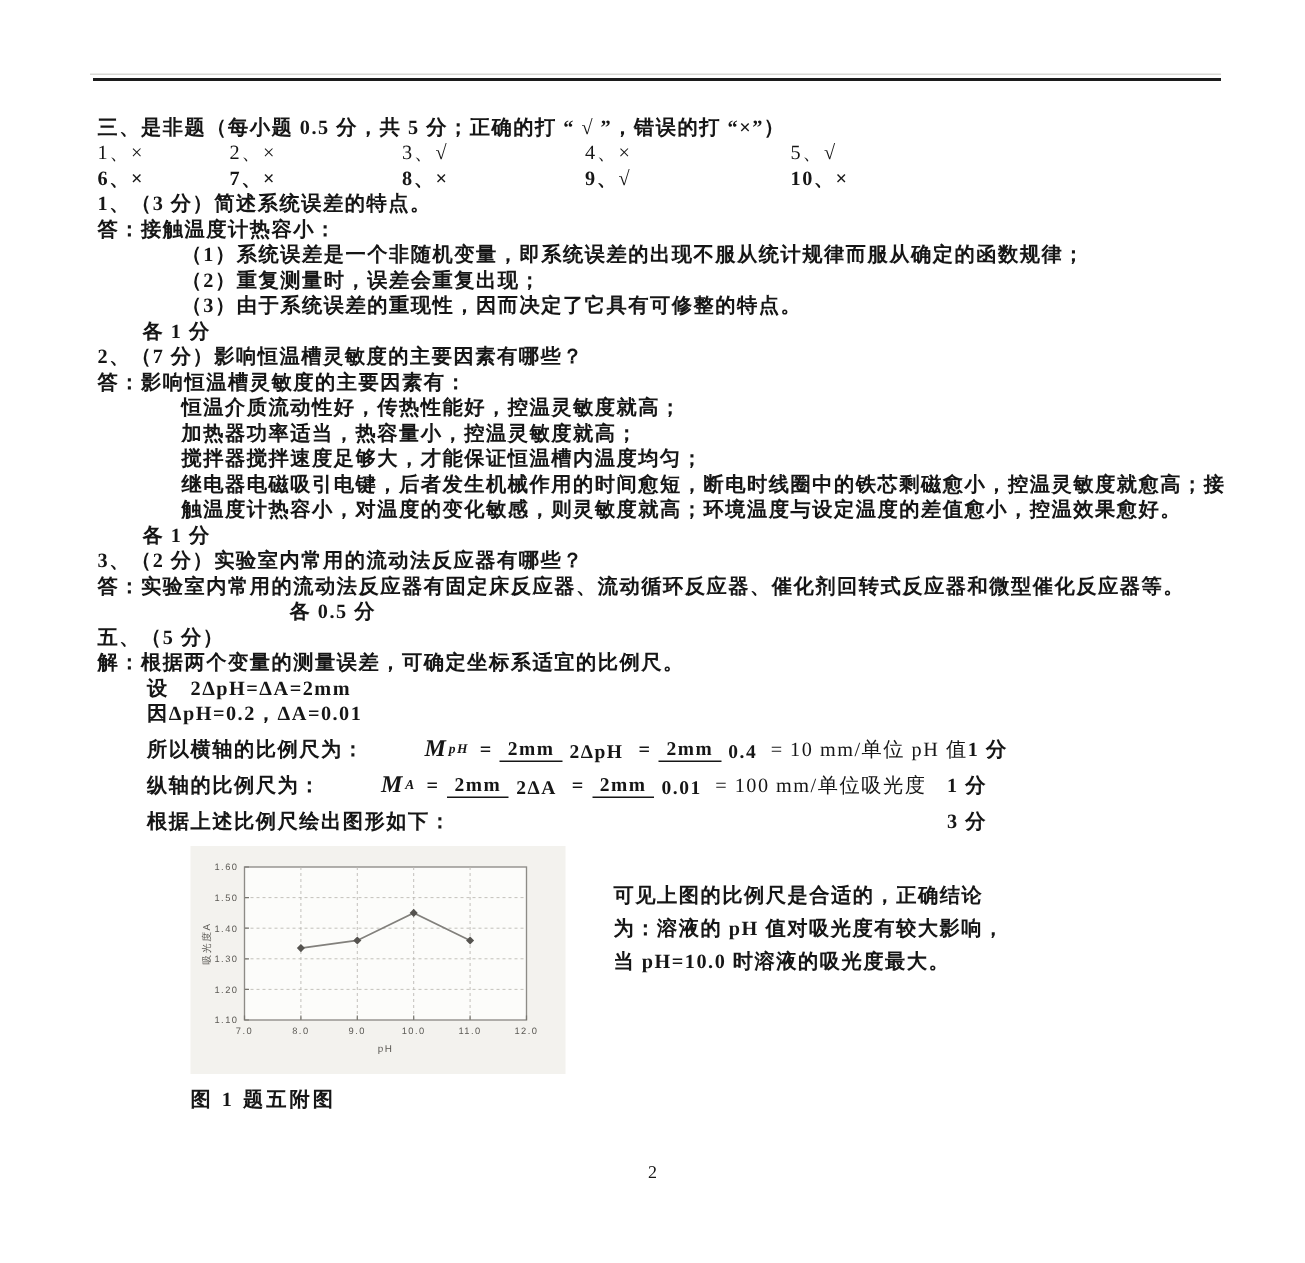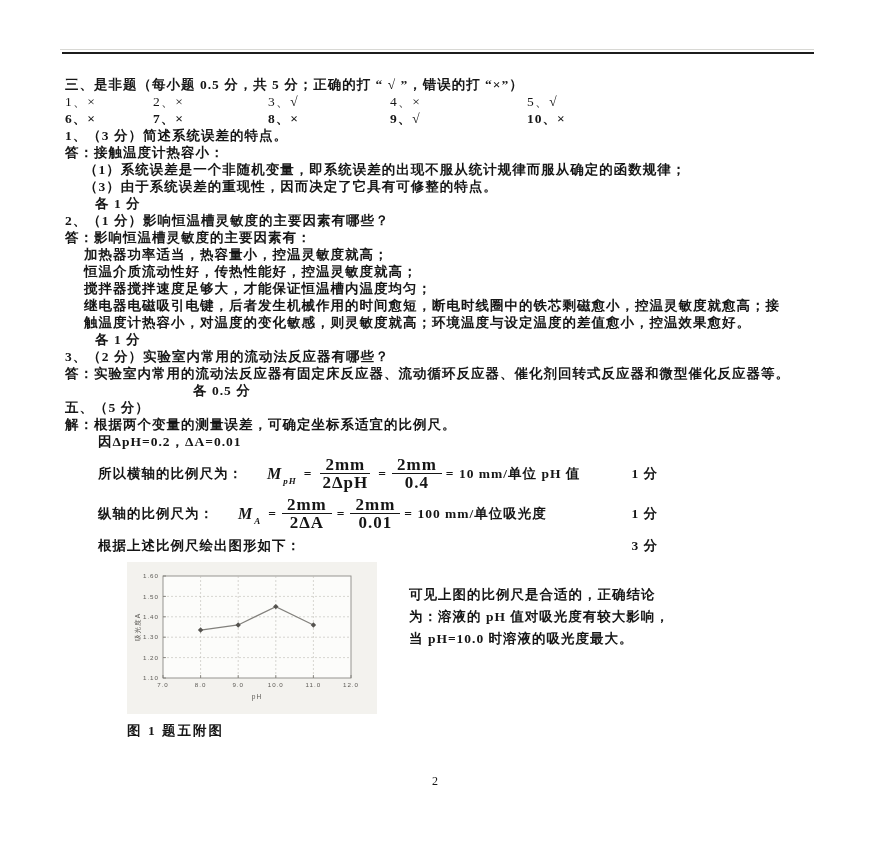--- a/index.html
+++ b/index.html
@@ -17,35 +17,35 @@
   }
   .rule-faint{position:absolute;top:49px;left:60px;right:56px;height:1px;background:#d8d8d4;}
   .rule-top{position:absolute;top:52px;left:62px;right:56px;height:2px;background:#1c1c1c;}
   .content{position:absolute;top:76px;left:65px;right:58px;}
   .b{font-weight:bold;}
   .line{white-space:nowrap;font-family:Liberation Serif, serif;}
   .tf-row{display:flex;}
   .tf-row span{display:inline-block;}
   .tf1{width:88px;} .tf2{width:115px;} .tf3{width:122px;} .tf4{width:137px;}
   .ind1{margin-left:30px;}
-  .ind2{margin-left:19px;}
+  .ind2{margin-left:56px;}
   .wrap{white-space:normal;}
   .q2wrap{width:696px;}
   .score-mid{margin-left:128px;}
   .solu{margin-left:33px;}
   .formula-row{display:flex;align-items:center;width:560px;margin:7px 0 7px 33px;}
-  .f-label{margin-right:24px;white-space:nowrap;}
+  .f-label{margin-right:40px;white-space:nowrap;}
   .math{display:flex;align-items:center;white-space:nowrap;font-weight:bold;}
   .mvar{font-style:italic;font-size:16px;font-weight:bold;}
   .msub{font-size:9px;align-self:flex-end;margin:0 2px 0 1px;font-style:italic;}
   .meq{margin:0 5px;}
-  .frac{display:inline-flex;flex-direction:column;align-items:center;line-height:15px;font-size:17px;}
+  .frac{display:inline-flex;flex-direction:row;align-items:center;line-height:15px;font-size:13px;}
   .frac .num{padding:0 5px 1px 5px;border-bottom:1.4px solid #161616;}
   .frac .den{padding:1px 5px 0 5px;}
-  .f-result{margin-left:4px;white-space:nowrap;font-weight:bold;}
+  .f-result{margin-left:4px;white-space:nowrap;font-weight:normal;}
   .f-score{margin-left:auto;white-space:nowrap;font-weight:bold;}
   .draw-row{display:flex;width:560px;margin-left:33px;}
   .figure-zone{display:flex;margin-top:8px;}
   .figure-col{margin-left:62px;}
   .chart-box{background:#f3f2ee;padding:6px 8px 4px 4px;width:238px;}
   .fig-caption{font-weight:bold;margin-top:8px;letter-spacing:2px;}
   .conclusion{margin-left:32px;margin-top:22px;width:345px;font-weight:bold;line-height:22px;}
   .pageno{position:absolute;bottom:52px;left:0;right:0;text-align:center;font-size:12px;letter-spacing:0;}
   svg text{font-family:"Liberation Sans","DejaVu Sans",sans-serif;}
 </style>
@@ -71,37 +71,39 @@
       <span class="tf2">7、×</span>
       <span class="tf3">8、×</span>
       <span class="tf4">9、√</span>
       <span>10、×</span>
     </div>
 
 
     <div class="line b">1、（3 分）简述系统误差的特点。</div>
     <div class="line b">答：接触温度计热容小：</div>
     <div class="line b ind2">（1）系统误差是一个非随机变量，即系统误差的出现不服从统计规律而服从确定的函数规律；</div>
+    <div class="line b ind2">（2）重复测量时，误差会重复出现；</div>
     <div class="line b ind2">（3）由于系统误差的重现性，因而决定了它具有可修整的特点。</div>
     <div class="line b ind1">各 1 分</div>
 
-    <div class="line b">2、（1 分）影响恒温槽灵敏度的主要因素有哪些？</div>
+    <div class="line b">2、（7 分）影响恒温槽灵敏度的主要因素有哪些？</div>
     <div class="line b">答：影响恒温槽灵敏度的主要因素有：</div>
+    <div class="line b ind2">恒温介质流动性好，传热性能好，控温灵敏度就高；</div>
     <div class="line b ind2">加热器功率适当，热容量小，控温灵敏度就高；</div>
-    <div class="line b ind2">恒温介质流动性好，传热性能好，控温灵敏度就高；</div>
     <div class="line b ind2">搅拌器搅拌速度足够大，才能保证恒温槽内温度均匀；</div>
     <div class="wrap b ind2 q2wrap">继电器电磁吸引电键，后者发生机械作用的时间愈短，断电时线圈中的铁芯剩磁愈小，控温灵敏度就愈高；接触温度计热容小，对温度的变化敏感，则灵敏度就高；环境温度与设定温度的差值愈小，控温效果愈好。</div>
     <div class="line b ind1">各 1 分</div>
 
     <div class="line b">3、（2 分）实验室内常用的流动法反应器有哪些？</div>
     <div class="wrap b">答：实验室内常用的流动法反应器有固定床反应器、流动循环反应器、催化剂回转式反应器和微型催化反应器等。</div>
     <div class="line b score-mid">各 0.5 分</div>
 
     <div class="line b">五、（5 分）</div>
     <div class="line b">解：根据两个变量的测量误差，可确定坐标系适宜的比例尺。</div>
+    <div class="line b solu">设　2ΔpH=ΔA=2mm</div>
     <div class="line b solu">因ΔpH=0.2，ΔA=0.01</div>
 
     <div class="formula-row">
       <span class="f-label b">所以横轴的比例尺为：</span>
       <span class="math">
         <span class="mvar">M</span>
           <span class="msub">pH</span>
         <span class="meq">=</span>
         <span class="frac">
           <span class="num">2mm</span>

